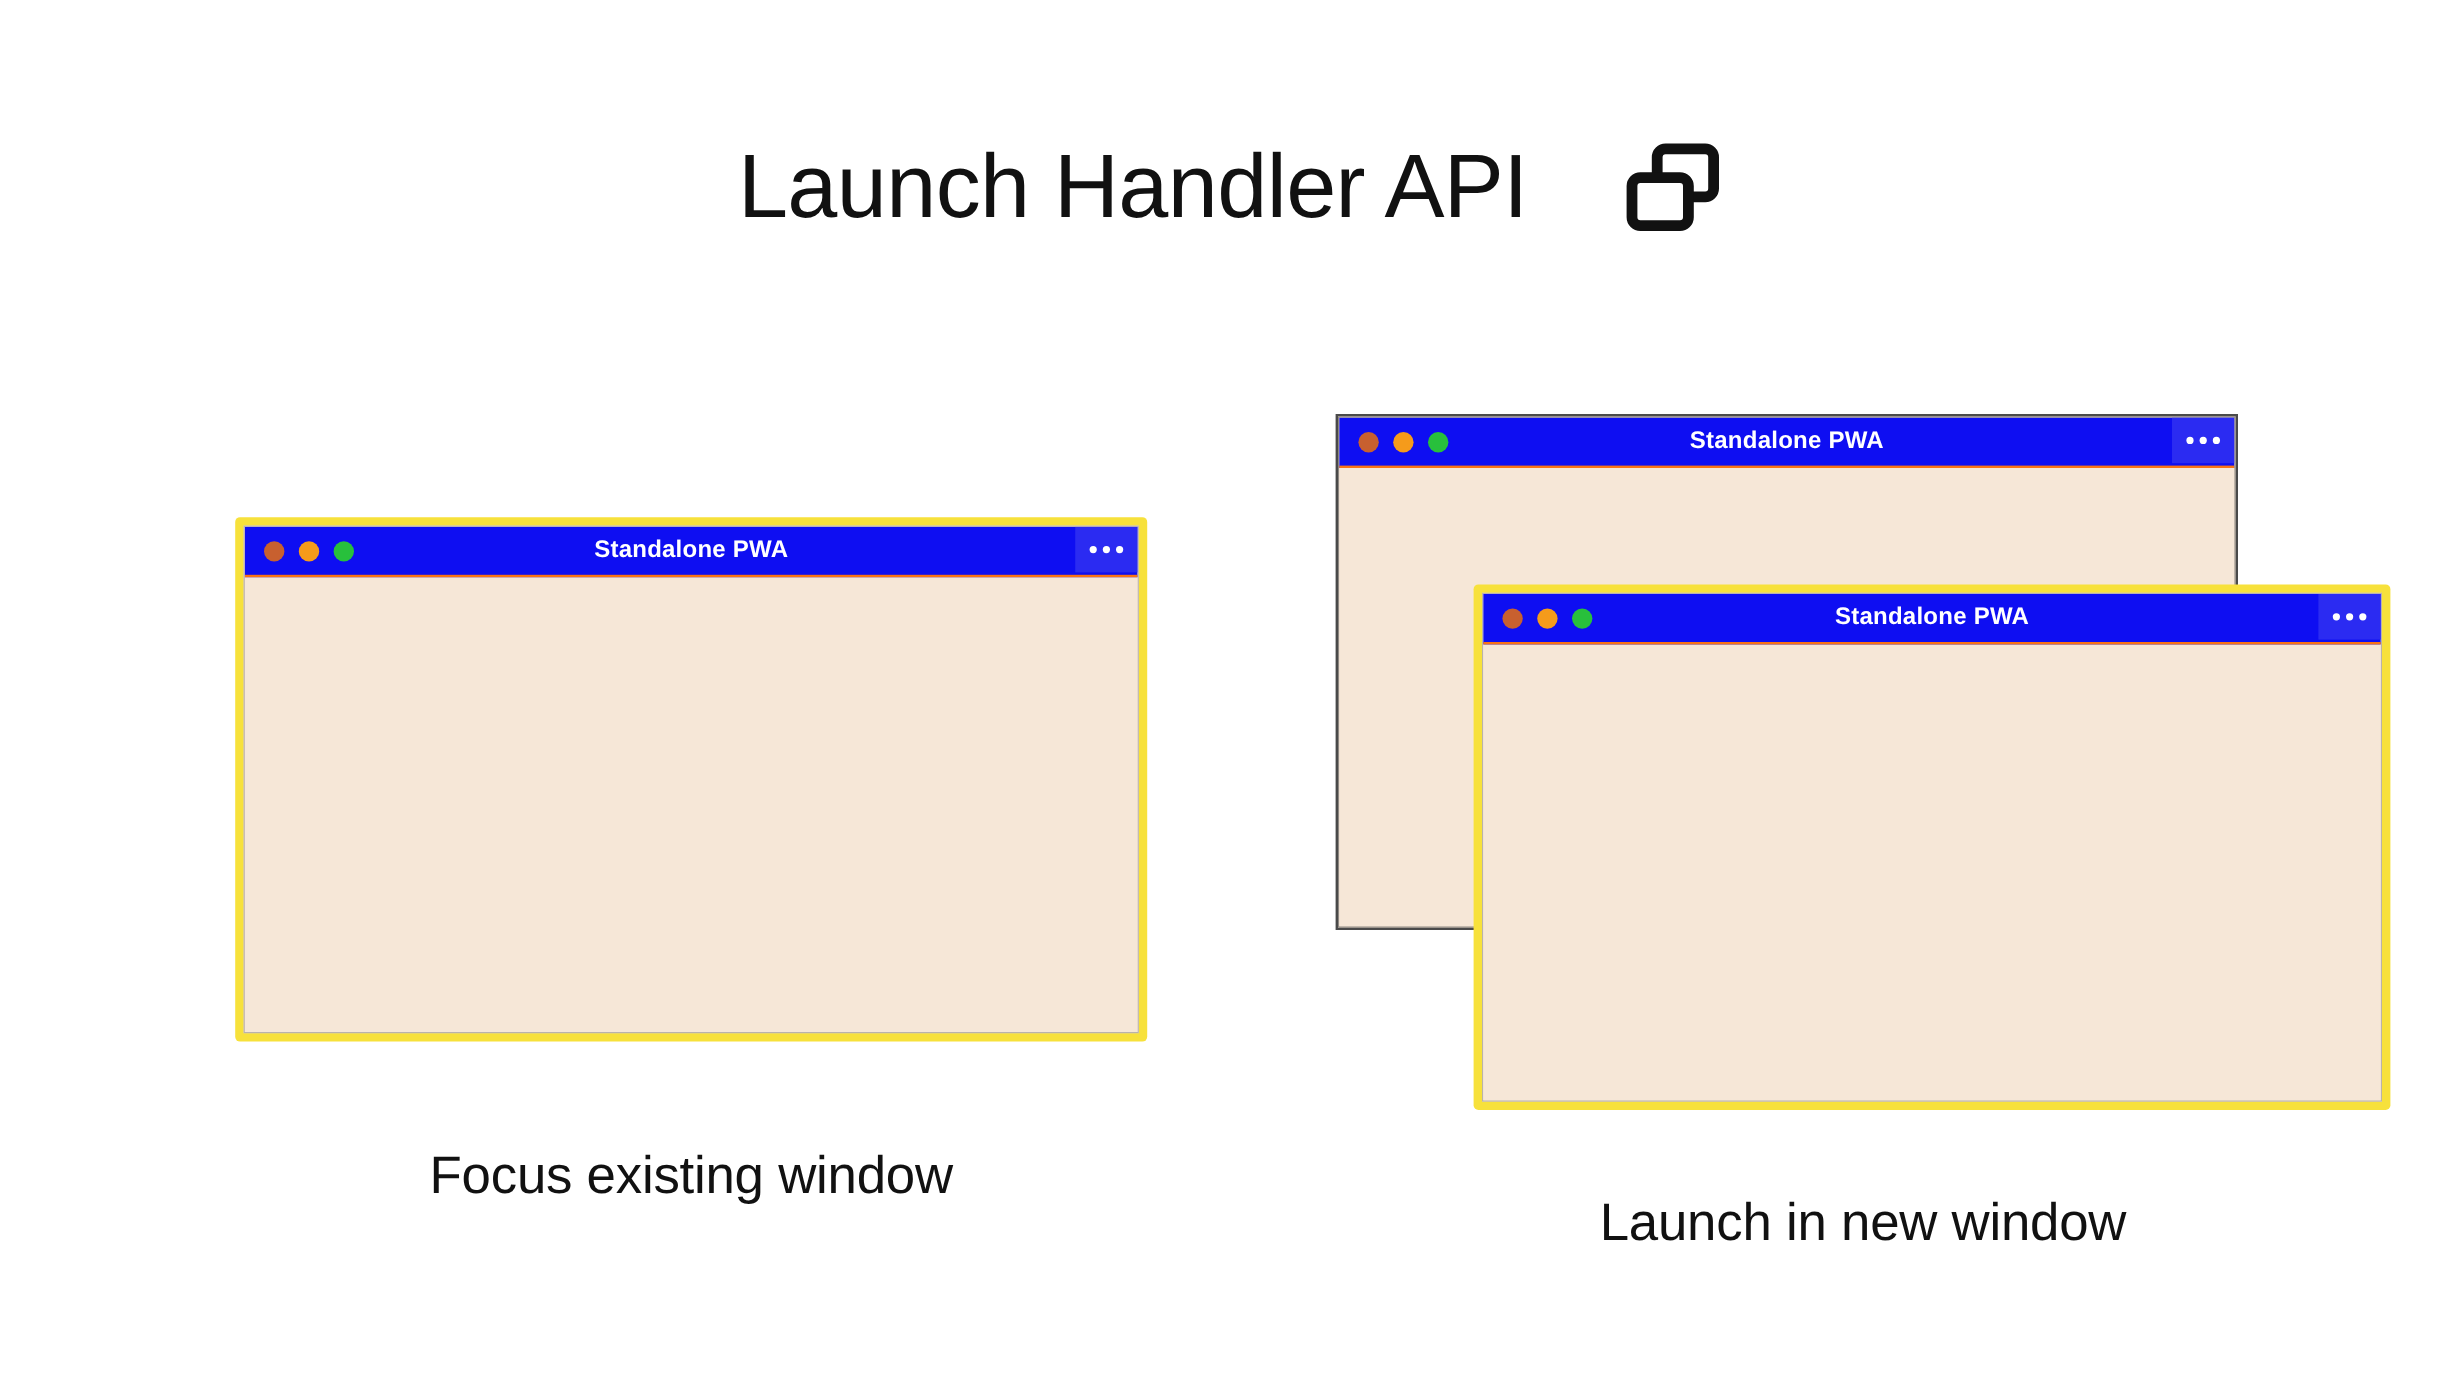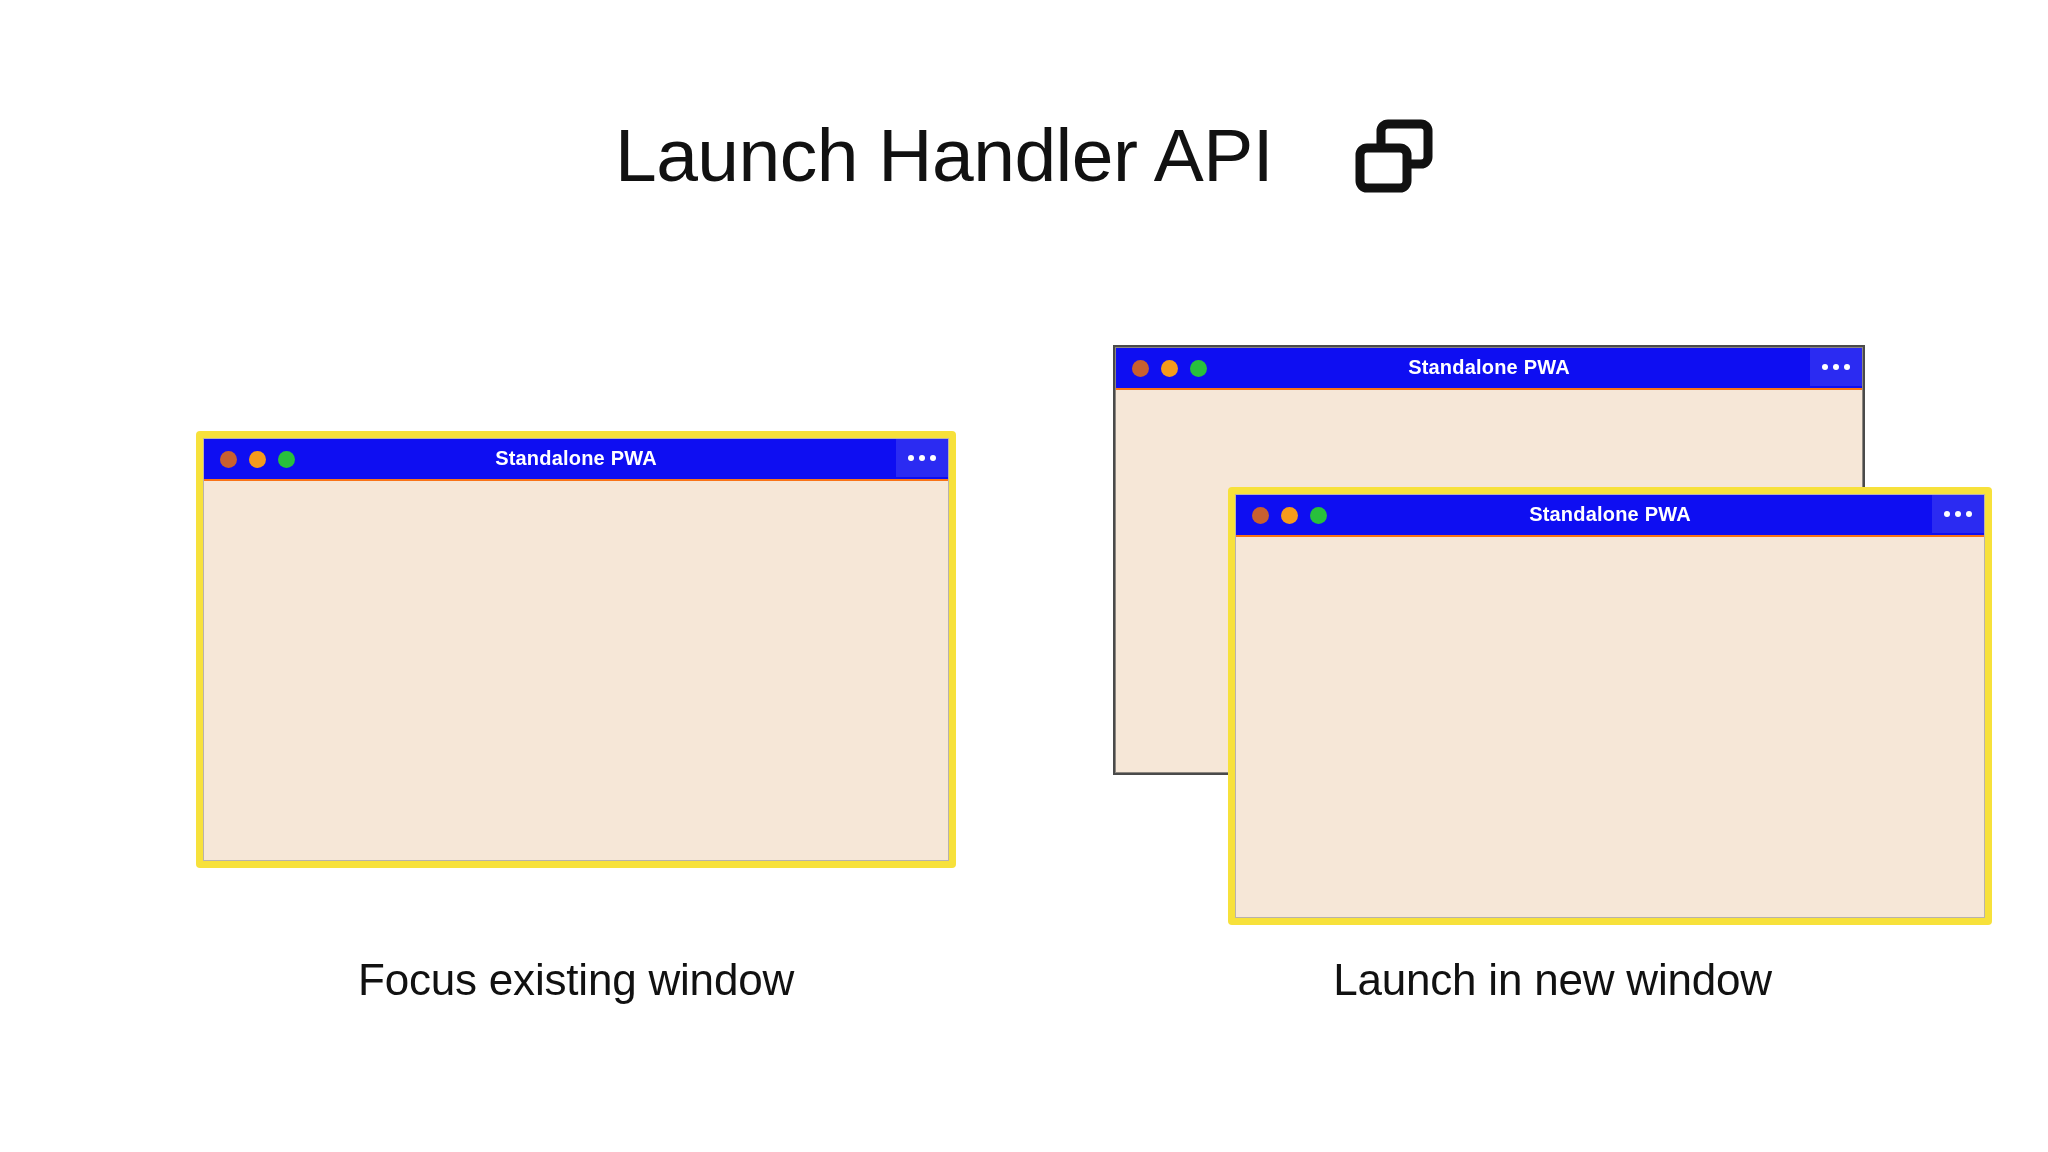--- a/index.html
+++ b/index.html
@@ -167,21 +167,21 @@
     text-align: center;
   }
   #caption-left {
     left: 196px;
     width: 760px;
     top: 955px;
   }
   #caption-right {
     left: 1113px;
     width: 879px;
-    top: 955px;
+    top: 994px;
   }
 </style>
 </head>
 <body>
 
 <div class="title-row">
   <div class="title-text">Launch Handler API</div>
   <span class="title-icon">
     <svg viewBox="0 0 78 74" width="78" height="74" aria-hidden="true">
       <rect x="26" y="5" width="47" height="40" rx="7" ry="7" fill="none" stroke="#111111" stroke-width="9"></rect>

